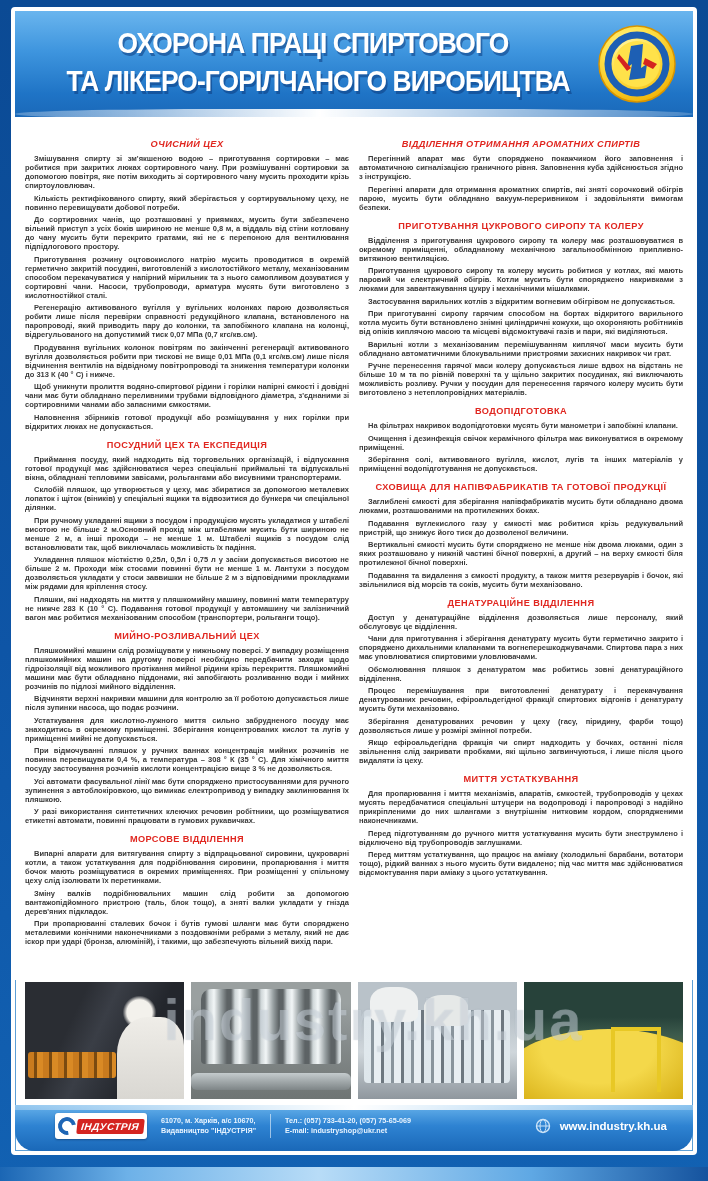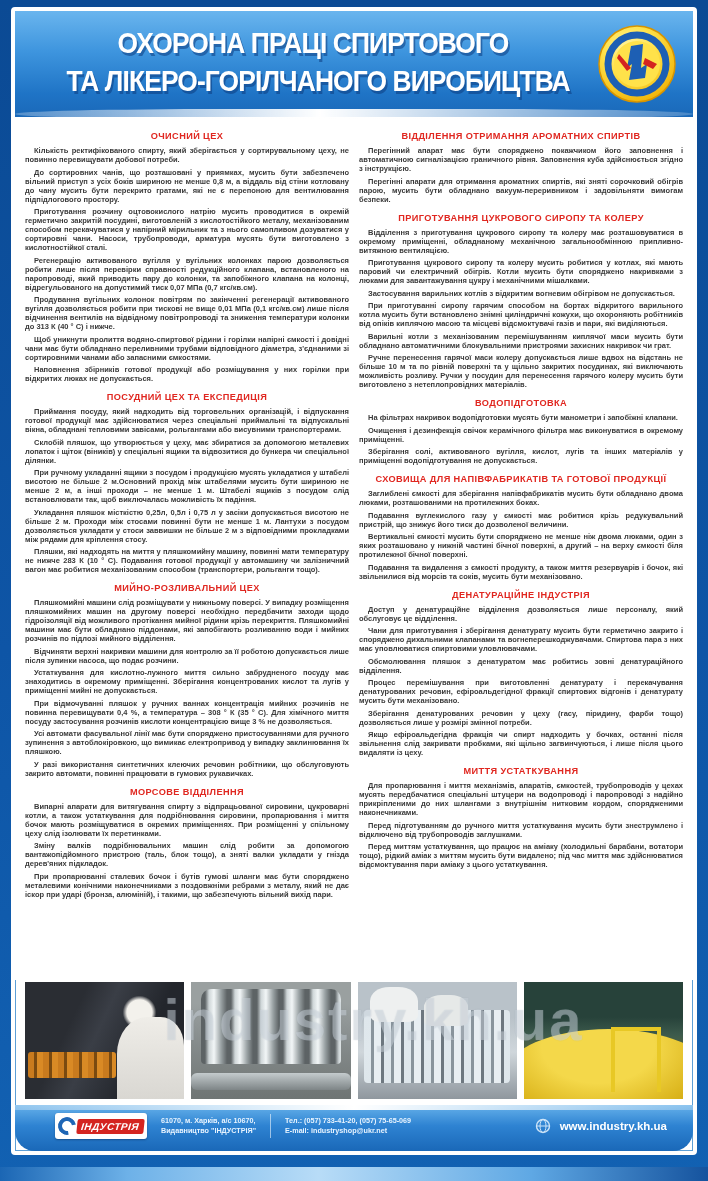--- a/index.html
+++ b/index.html
@@ -46,21 +46,21 @@
   .content {
     flex:1 1 auto; overflow:hidden;
     padding:8px 10px 0; display:flex; gap:10px;
     background:#ffffff;
   }
   .col { flex:1 1 0; overflow:hidden; }
   .sec-h {
     color:#e02720; font-size:9.2px; font-weight:bold; text-align:center;
     letter-spacing:.4px; margin:9px 4px 5px;
   }
-  .col .sec-h:first-child { margin-top:6px; }
+  .col .sec-h:first-child { margin-top:14px;font-style:italic; }
   .para {
     color:#3a3a3a; font-size:7.5px; line-height:1.2; font-weight:bold;
     text-align:justify; text-indent:9px; margin-bottom:3.5px;
   }
   
   .photos {
     position:relative; flex:0 0 auto; height:117px;
     margin:2px 10px 6px; display:flex; gap:7px;
   }
   .photo { flex:1 1 0; position:relative; overflow:hidden; background:#777; }
@@ -152,40 +152,41 @@
         <circle cx="40" cy="40" r="23" fill="#ffe24a"></circle>
         <path d="M34 22 L46 20 L44 44 L50 40 L48 54 L32 56 L35 40 L30 44 Z" fill="#1d5fb4"></path>
         <path d="M22 30 L34 44 L30 47 L20 34 Z" fill="#d42420"></path>
         <path d="M48 34 L60 40 L56 45 L46 40 Z" fill="#d42420"></path>
       </svg>
     </div>
 
     <div class="content">
       <div class="col" id="col-left">
           <div class="sec-h">ОЧИСНИЙ ЦЕХ</div>
+          <p class="para">Змішування спирту зі зм'якшеною водою – приготування сортировки – має робитися при закритих люках сортировного чану. При розмішуванні сортировки за допомогою повітря, яке потім виходить зі сортировного чану мусить проходити крізь спиртоуловлювач.</p>
           <p class="para">Кількість ректифікованого спирту, який зберігається у сортирувальному цеху, не повинно перевищувати добової потреби.</p>
           <p class="para">До сортировних чанів, що розташовані у приямках, мусить бути забезпечено вільний приступ з усіх боків шириною не менше 0,8 м, а віддаль від стіни котловану до чану мусить бути перекрито гратами, які не є перепоною для вентилювання підпідлогового простору.</p>
           <p class="para">Приготування розчину оцтовокислого натрію мусить проводитися в окремій герметично закритій посудині, виготовленій з кислотостійкого металу, механізованим способом перекачуватися у напірний мірильник та з нього самопливом дозуватися у сортировні чани. Насоси, трубопроводи, арматура мусять бути виготовлено з кислотностійкої сталі.</p>
           <p class="para">Регенерацію активованого вугілля у вугільних колонках парою дозволяється робити лише після перевірки справності редукційного клапана, встановленого на паропроводі, який приводить пару до колонки, та запобіжного клапана на колонці, відрегульованого на допустимий тиск 0,07 МПа (0,7 кгс/кв.см).</p>
           <p class="para">Продування вугільних колонок повітрям по закінченні регенерації активованого вугілля дозволяється робити при тискові не вище 0,01 МПа (0,1 кгс/кв.см) лише після відчинення вентилів на відвідному повітропроводі та зниження температури колонки до 313 К (40 ° С) і нижче.</p>
           <p class="para">Щоб уникнути пролиття водяно-спиртової рідини і горілки напірні ємкості і довідні чани має бути обладнано переливними трубами відповідного діаметра, з'єднаними зі сортировними чанами або запасними ємкостями.</p>
           <p class="para">Наповнення збірників готової продукції або розміщування у них горілки при відкритих люках не допускається.</p>
           <div class="sec-h">ПОСУДНИЙ ЦЕХ ТА ЕКСПЕДИЦІЯ</div>
           <p class="para">Приймання посуду, який надходить від торговельних організацій, і відпускання готової продукції має здійснюватися через спеціальні приймальні та відпускальні вікна, обладнані тепловими завісами, рольгангами або висувними транспортерами.</p>
           <p class="para">Склобій пляшок, що утворюється у цеху, має збиратися за допомогою металевих лопаток і щіток (віників) у спеціальні ящики та відвозитися до бункера чи спеціальної ділянки.</p>
           <p class="para">При ручному укладанні ящики з посудом і продукцією мусять укладатися у штабелі висотою не більше 2 м.Основний прохід між штабелями мусить бути шириною не менше 2 м, а інші проходи – не менше 1 м. Штабелі ящиків з посудом слід встановлювати так, щоб виключалась можливість їх падіння.</p>
           <p class="para">Укладання пляшок місткістю 0,25л, 0,5л і 0,75 л у засіки допускається висотою не більше 2 м. Проходи між стосами повинні бути не менше 1 м. Лантухи з посудом дозволяється укладати у стоси заввишки не більше 2 м з відповідними прокладками між рядами для кріплення стосу.</p>
           <p class="para">Пляшки, які надходять на миття у пляшкомийну машину, повинні мати температуру не нижче 283 К (10 ° С). Подавання готової продукції у автомашину чи залізничний вагон має робитися механізованим способом (транспортери, рольганги тощо).</p>
           <div class="sec-h">МИЙНО-РОЗЛИВАЛЬНИЙ ЦЕХ</div>
           <p class="para">Пляшкомийні машини слід розміщувати у нижньому поверсі. У випадку розміщення пляшкомийних машин на другому поверсі необхідно передбачити заходи щодо гідроізоляції від можливого протікання мийної рідини крізь перекриття. Пляшкомийні машини має бути обладнано піддонами, які запобігають розливанню води і мийних розчинів по підлозі мийного відділення.</p>
           <p class="para">Відчиняти верхні накривки машини для контролю за її роботою допускається лише після зупинки насоса, що подає розчини.</p>
           <p class="para">Устаткування для кислотно-лужного миття сильно забрудненого посуду має знаходитись в окремому приміщенні. Зберігання концентрованих кислот та лугів у приміщенні мийні не допускається.</p>
           <p class="para">При відмочуванні пляшок у ручних ваннах концентрація мийних розчинів не повинна перевищувати 0,4 %, а температура – 308 ° К (35 ° С). Для хімічного миття посуду застосування розчинів кислоти концентрацією вище 3 % не дозволяється.</p>
           <p class="para">Усі автомати фасувальної лінії має бути споряджено пристосуваннями для ручного зупинення з автоблокіровкою, що вимикає електропривод у випадку заклинювання їх пляшкою.</p>
-          <p class="para">У разі використання синтетичних клеючих речовин робітники, що обслуговують закрито автомати, повинні працювати в гумових рукавичках.</p>
+          <p class="para">У разі використання синтетичних клеючих речовин робітники, що розміщуватися етикетні автомати, повинні працювати в гумових рукавичках.</p>
           <div class="sec-h">МОРСОВЕ ВІДДІЛЕННЯ</div>
           <p class="para">Випарні апарати для витягування спирту з відпрацьованої сировини, цукроварні котли, а також устаткування для подрібнювання сировини, пропарювання і миття бочок мають розміщуватися в окремих приміщеннях. При розміщенні у спільному цеху слід ізолювати їх перетинками.</p>
           <p class="para">Зміну валків подрібнювальних машин слід робити за допомогою вантажопідйомного пристрою (таль, блок тощо), а зняті валки укладати у гнізда дерев'яних підкладок.</p>
           <p class="para">При пропарюванні сталевих бочок і бутів гумові шланги має бути споряджено металевими конічними наконечниками з поздовжніми ребрами з металу, який не дає іскор при ударі (бронза, алюміній), і такими, що забезпечують вільний вихід пари.</p>
         </div>
       <div class="col" id="col-right">
           <div class="sec-h">ВІДДІЛЕННЯ ОТРИМАННЯ АРОМАТНИХ СПИРТІВ</div>
           <p class="para">Перегінний апарат має бути споряджено покажчиком його заповнення і автоматичною сигналізацією граничного рівня. Заповнення куба здійснюється згідно з інструкцією.</p>
           <p class="para">Перегінні апарати для отримання ароматних спиртів, які зняті сорочковий обігрів парою, мусить бути обладнано вакуум-переривником і задовільняти вимогам безпеки.</p>
           <div class="sec-h">ПРИГОТУВАННЯ ЦУКРОВОГО СИРОПУ ТА КОЛЕРУ</div>
@@ -197,31 +198,31 @@
           <p class="para">Ручне перенесення гарячої маси колеру допускається лише вдвох на відстань не більше 10 м та по рівній поверхні та у щільно закритих посудинах, які виключають можливість розливу. Ручки у посудин для перенесення гарячого колеру мусить бути виготовлено з нетеплопровідних матеріалів.</p>
           <div class="sec-h">ВОДОПІДГОТОВКА</div>
           <p class="para">На фільтрах накривок водопідготовки мусять бути манометри і запобіжні клапани.</p>
           <p class="para">Очищення і дезинфекція свічок керамічного фільтра має виконуватися в окремому приміщенні.</p>
           <p class="para">Зберігання солі, активованого вугілля, кислот, лугів та інших матеріалів у приміщенні водопідготування не допускається.</p>
           <div class="sec-h">СХОВИЩА ДЛЯ НАПІВФАБРИКАТІВ ТА ГОТОВОЇ ПРОДУКЦІЇ</div>
           <p class="para">Заглиблені ємкості для зберігання напівфабрикатів мусить бути обладнано двома люками, розташованими на протилежних боках.</p>
           <p class="para">Подавання вуглекислого газу у ємкості має робитися крізь редукувальний пристрій, що знижує його тиск до дозволеної величини.</p>
           <p class="para">Вертикальні ємкості мусить бути споряджено не менше ніж двома люками, один з яких розташовано у нижній частині бічної поверхні, а другий – на верху ємкості біля протилежної бічної поверхні.</p>
           <p class="para">Подавання та видалення з ємкості продукту, а також миття резервуарів і бочок, які звільнилися від морсів та соків, мусить бути механізовано.</p>
-          <div class="sec-h">ДЕНАТУРАЦІЙНЕ ІНДУСТРІЯ</div>
+          <div class="sec-h">ДЕНАТУРАЦІЙНЕ ВІДДІЛЕННЯ</div>
           <p class="para">Доступ у денатураційне відділення дозволяється лише персоналу, який обслуговує це відділення.</p>
           <p class="para">Чани для приготування і зберігання денатурату мусить бути герметично закрито і споряджено дихальними клапанами та вогнеперешкоджувачами. Спиртова пара з них має уповлюватися спиртовими уловлювачами.</p>
           <p class="para">Обсмолювання пляшок з денатуратом має робитись зовні денатураційного відділення.</p>
           <p class="para">Процес перемішування при виготовленні денатурату і перекачування денатурованих речовин, ефіроальдегідної фракції спиртових відгонів і денатурату мусить бути механізовано.</p>
           <p class="para">Зберігання денатурованих речовин у цеху (гасу, піридину, фарби тощо) дозволяється лише у розмірі змінної потреби.</p>
           <p class="para">Якщо ефіроальдегідна фракція чи спирт надходить у бочках, останні після звільнення слід закривати пробками, які щільно загвинчуються, і лише після цього видаляти із цеху.</p>
           <div class="sec-h">МИТТЯ УСТАТКУВАННЯ</div>
           <p class="para">Для пропарювання і миття механізмів, апаратів, ємкостей, трубопроводів у цехах мусять передбачатися спеціальні штуцери на водопроводі і паропроводі з надійно прикріпленими до них шлангами з внутрішнім нитковим кордом, спорядженими наконечниками.</p>
           <p class="para">Перед підготуванням до ручного миття устаткування мусить бути знеструмлено і відключено від трубопроводів заглушками.</p>
-          <p class="para">Перед миттям устаткування, що працює на аміаку (холодильні барабани, вотатори тощо), рідкий аміак з миттям мусить бути видалено; під час миття має здійснюватися відсмоктування пари аміаку з цього устаткування.</p>
+          <p class="para">Перед миттям устаткування, що працює на аміаку (холодильні барабани, вотатори тощо), рідкий ваннах з нього мусить бути видалено; під час миття має здійснюватися відсмоктування пари аміаку з цього устаткування.</p>
         </div>
     </div>
 
     <div class="photos">
       <div class="watermark">industry.kh.ua</div>
       <div class="photo ph1"></div>
       <div class="photo ph2"></div>
       <div class="photo ph3"></div>
       <div class="photo ph4"></div>
     </div>

